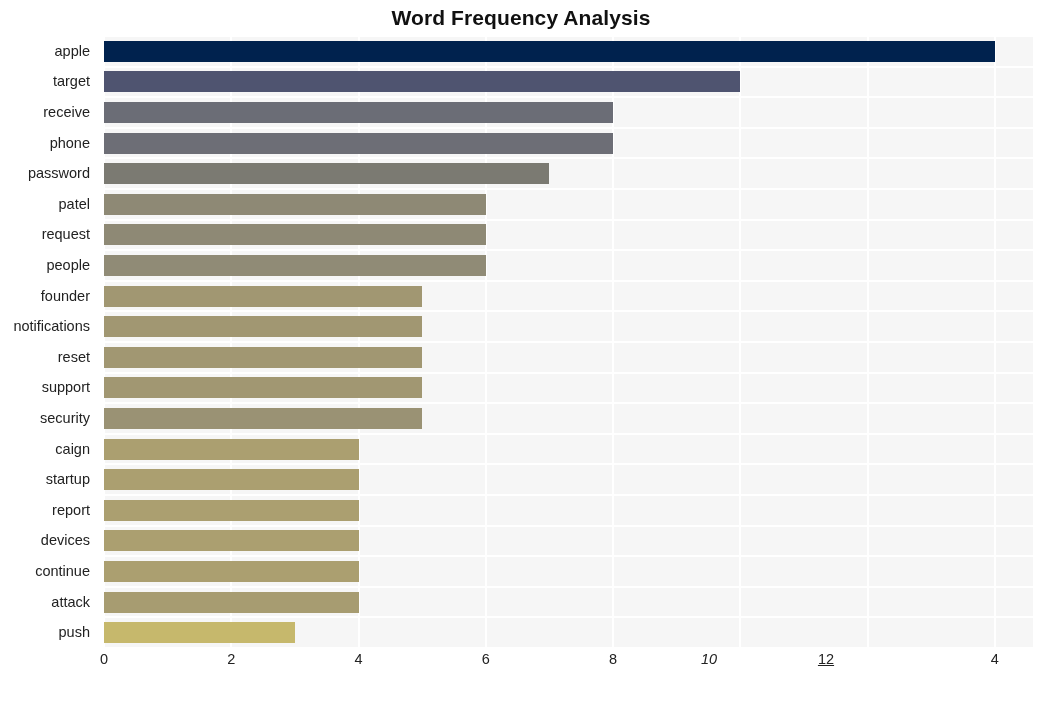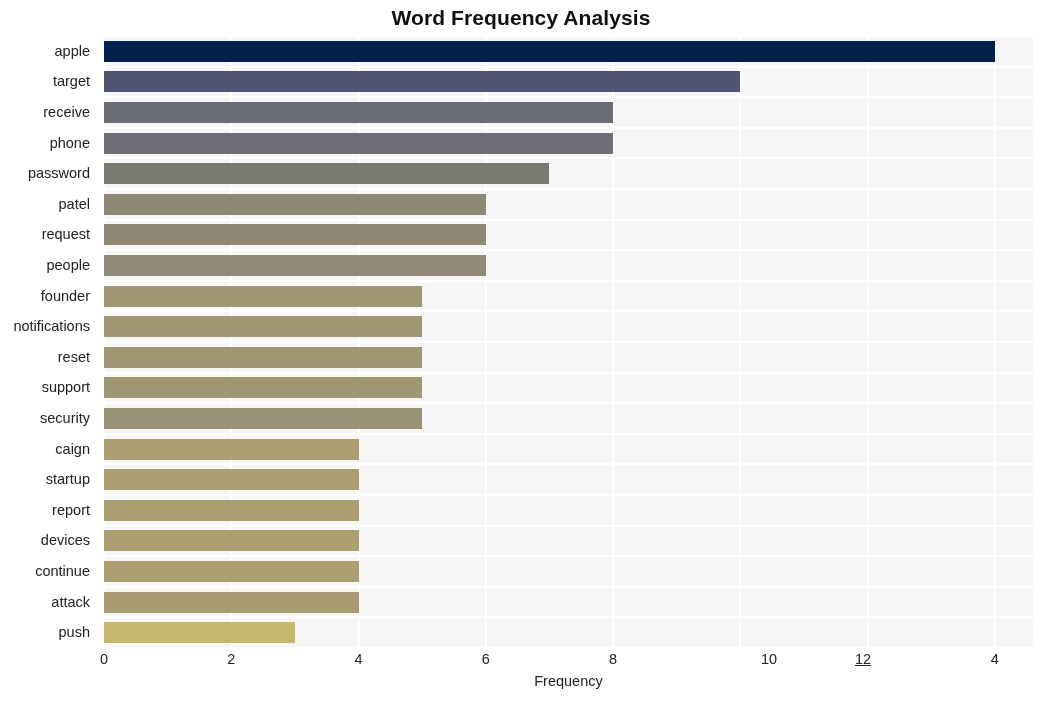--- a/index.html
+++ b/index.html
@@ -199,20 +199,19 @@
       <div class="ytick" style="top: 555.6px; padding-right: 8px;">attack</div>
       <div class="ytick" style="top: 586.2px; padding-right: 8px;">push</div>
     </div>
 
   <div id="xlabels">
       <div class="xtick" style="left: 0px;">0</div>
       <div class="xtick" style="left: 127.26px;">2</div>
       <div class="xtick" style="left: 254.521px;">4</div>
       <div class="xtick" style="left: 381.781px;">6</div>
       <div class="xtick" style="left: 509.041px;">8</div>
-      <div class="xtick" style="left: 665px;">10</div>
-      <div class="xtick" style="left: 759px; text-decoration: underline;">12</div>
+      <div class="xtick" style="left: 605px; font-style: italic;">10</div>
+      <div class="xtick" style="left: 722px; text-decoration: underline;">12</div>
       <div class="xtick" style="left: 890.822px;">4</div>
     </div>
 
-  <div id="xaxis-label">Frequency</div>
 
 </div>
 
 </body></html>

